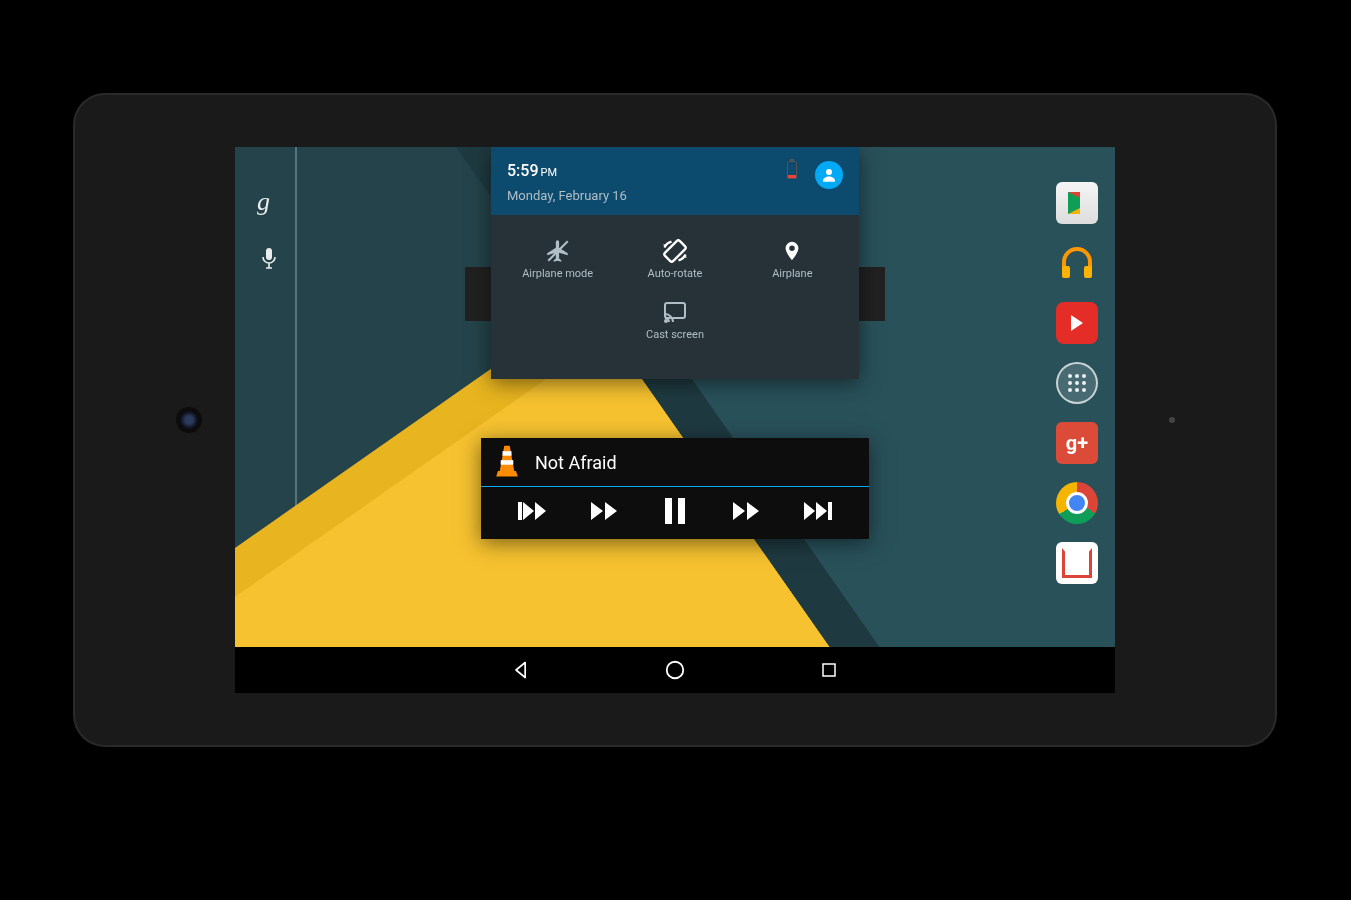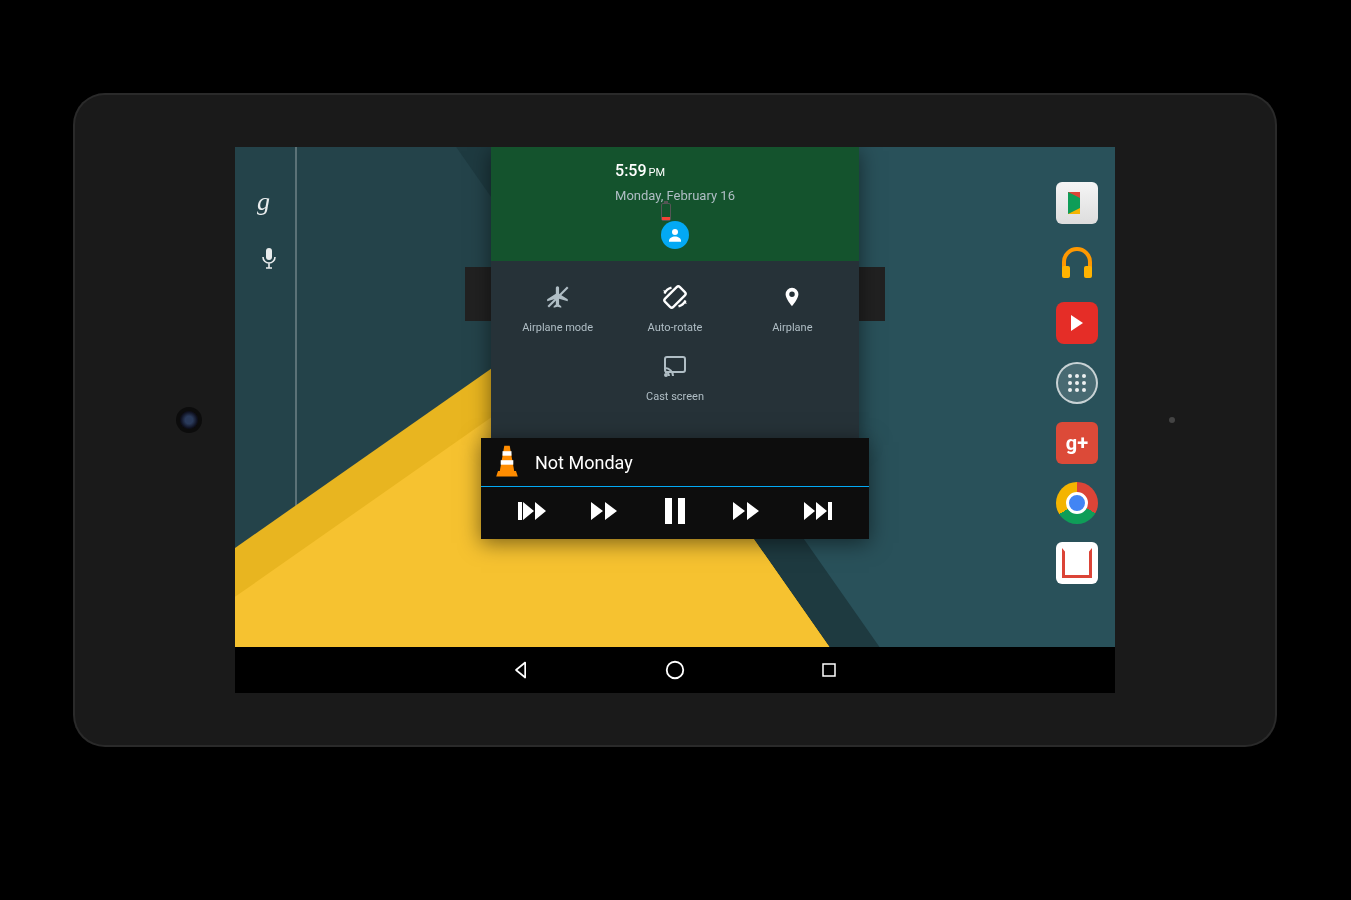--- a/index.html
+++ b/index.html
@@ -151,36 +151,34 @@
   .qs-panel {
     position: absolute;
     left: 256px;
     top: 0;
     width: 368px;
     background: #263238;
     box-shadow: 0 4px 20px rgba(0,0,0,0.5);
     color: #fff;
   }
   .qs-header {
-    background: #14532d;
+    background: #0c4a6e;
     padding: 14px 16px 12px;
     display: flex;
-    align-items: center;
-    flex-direction: column;
   }
   .qs-header-text { flex:1; }
   .qs-time { font-size: 16px; font-weight: 500; }
   .qs-ampm { font-size: 11px; margin-left: 2px; }
   .qs-date { font-size: 13px; color: #b0bec5; margin-top: 8px; }
   .battery-low { width:10px;height:18px;border:1px solid #555;border-radius:2px;position:relative;margin-right:18px;}
   .battery-low::before{content:"";position:absolute;top:-3px;left:2px;width:4px;height:2px;background:#555;}
   .battery-low::after{content:"";position:absolute;bottom:0;left:0;width:100%;height:3px;background:#f44336;}
   .avatar-circle{width:28px;height:28px;border-radius:50%;background:#03a9f4;display:flex;align-items:center;justify-content:center;}
   .qs-tiles { display:flex;flex-wrap:wrap;justify-content:space-around;padding:22px 8px 20px;}
-  .qs-tile { width:33%;display:flex;flex-direction:column;align-items:center;gap:10px;margin-bottom:18px;cursor:pointer;}
+  .qs-tile { width:33%;display:flex;flex-direction:column;align-items:center;gap:2px;margin-bottom:18px;cursor:pointer;}
   .qs-tile-icon{width:28px;height:28px;display:flex;align-items:center;justify-content:center;color:#fff;}
   .qs-tile-label{font-size:11px;color:#b0bec5;}
   .media-notif {
     position: absolute;
     left: 246px;
     top: 291px;
     width: 388px;
     background: #0d0d0d;
     box-shadow: 0 4px 20px rgba(0,0,0,0.5);
   }
@@ -311,21 +309,21 @@
     <div class="media-notif">
       <div class="media-header">
         <div class="vlc-cone" title="VLC">
           <svg viewBox="0 0 32 40">
               <path d="M13 2h6l5 28H8z" fill="#ff8c00"></path>
               <rect x="11" y="8" width="10" height="5" fill="#fff"></rect>
               <rect x="9" y="18" width="14" height="5" fill="#fff"></rect>
               <path d="M6 30h20l2 6H4z" fill="#ff8c00"></path>
             </svg>
         </div>
-        <div class="media-title">Not Monday</div>
+        <div class="media-title">Not Afraid</div>
       </div>
       <div class="media-controls">
         <div class="media-btn">
           <svg width="30" height="22" viewBox="0 0 30 22" fill="#fff">
               <rect x="0" y="2" width="4" height="18"></rect>
               <path d="M16 11L5 2v18zM28 11L17 2v18z"></path>
             </svg>
         </div>
         <div class="media-btn">
           <svg width="30" height="22" viewBox="0 0 30 22" fill="#fff">

